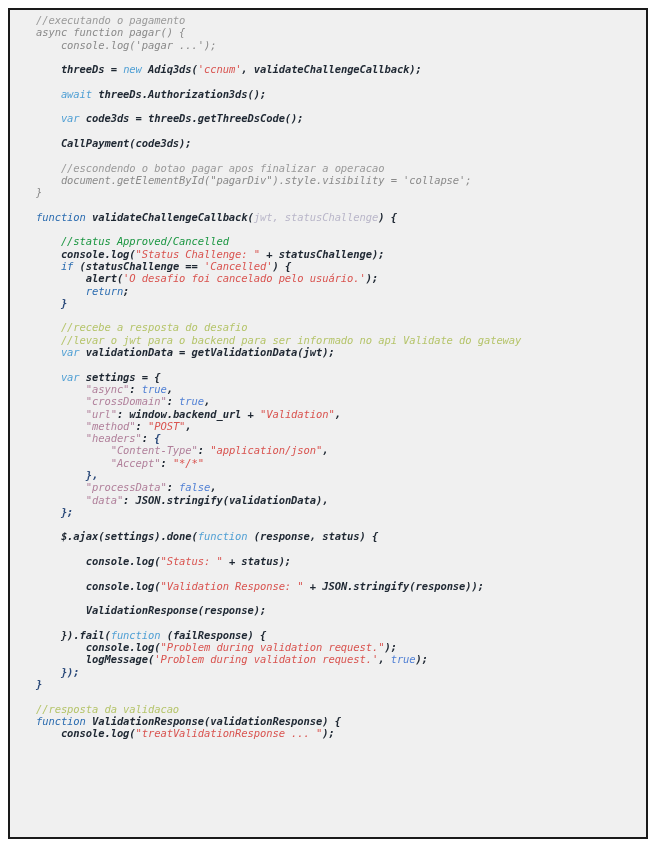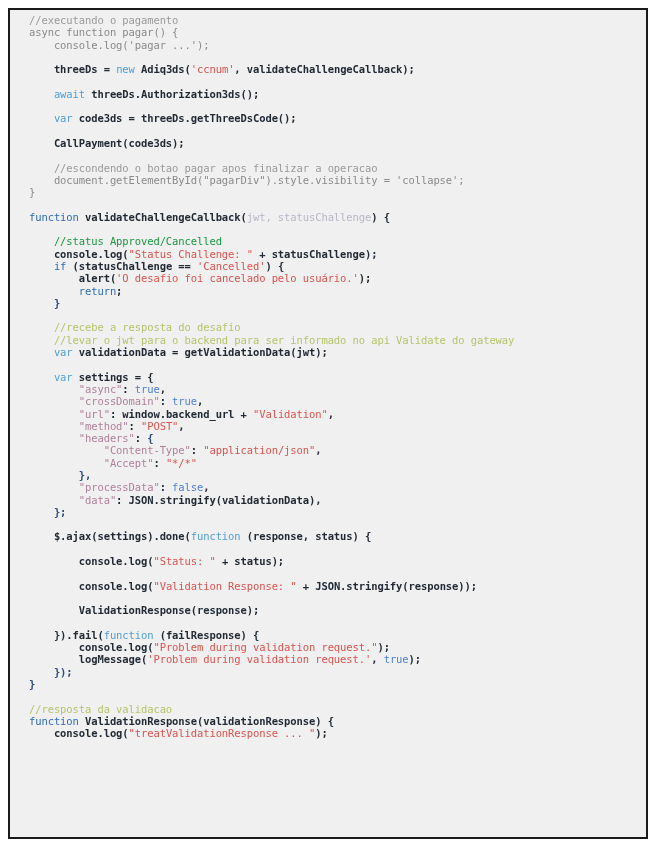--- a/index.html
+++ b/index.html
@@ -16,21 +16,22 @@
   #code-block {
     position: absolute;
     left: 8px;
     top: 8px;
     width: 640px;
     height: 831px;
     box-sizing: border-box;
     background: #f0f0f0;
     border: 2px solid #1a1a1a;
     overflow: hidden;
-    padding: 4px 0 0 9px;
+    padding: 4px 0 0 16px;
+    font-style: italic;
   }
   pre.code {
     margin: 0;
     padding: 0 0 0 10px;
     font-family: "DejaVu Sans Mono", monospace;
     font-size: 10.5px;
     line-height: 12.3px;
     white-space: pre;
     color: #333333;
     letter-spacing: -0.1px;

